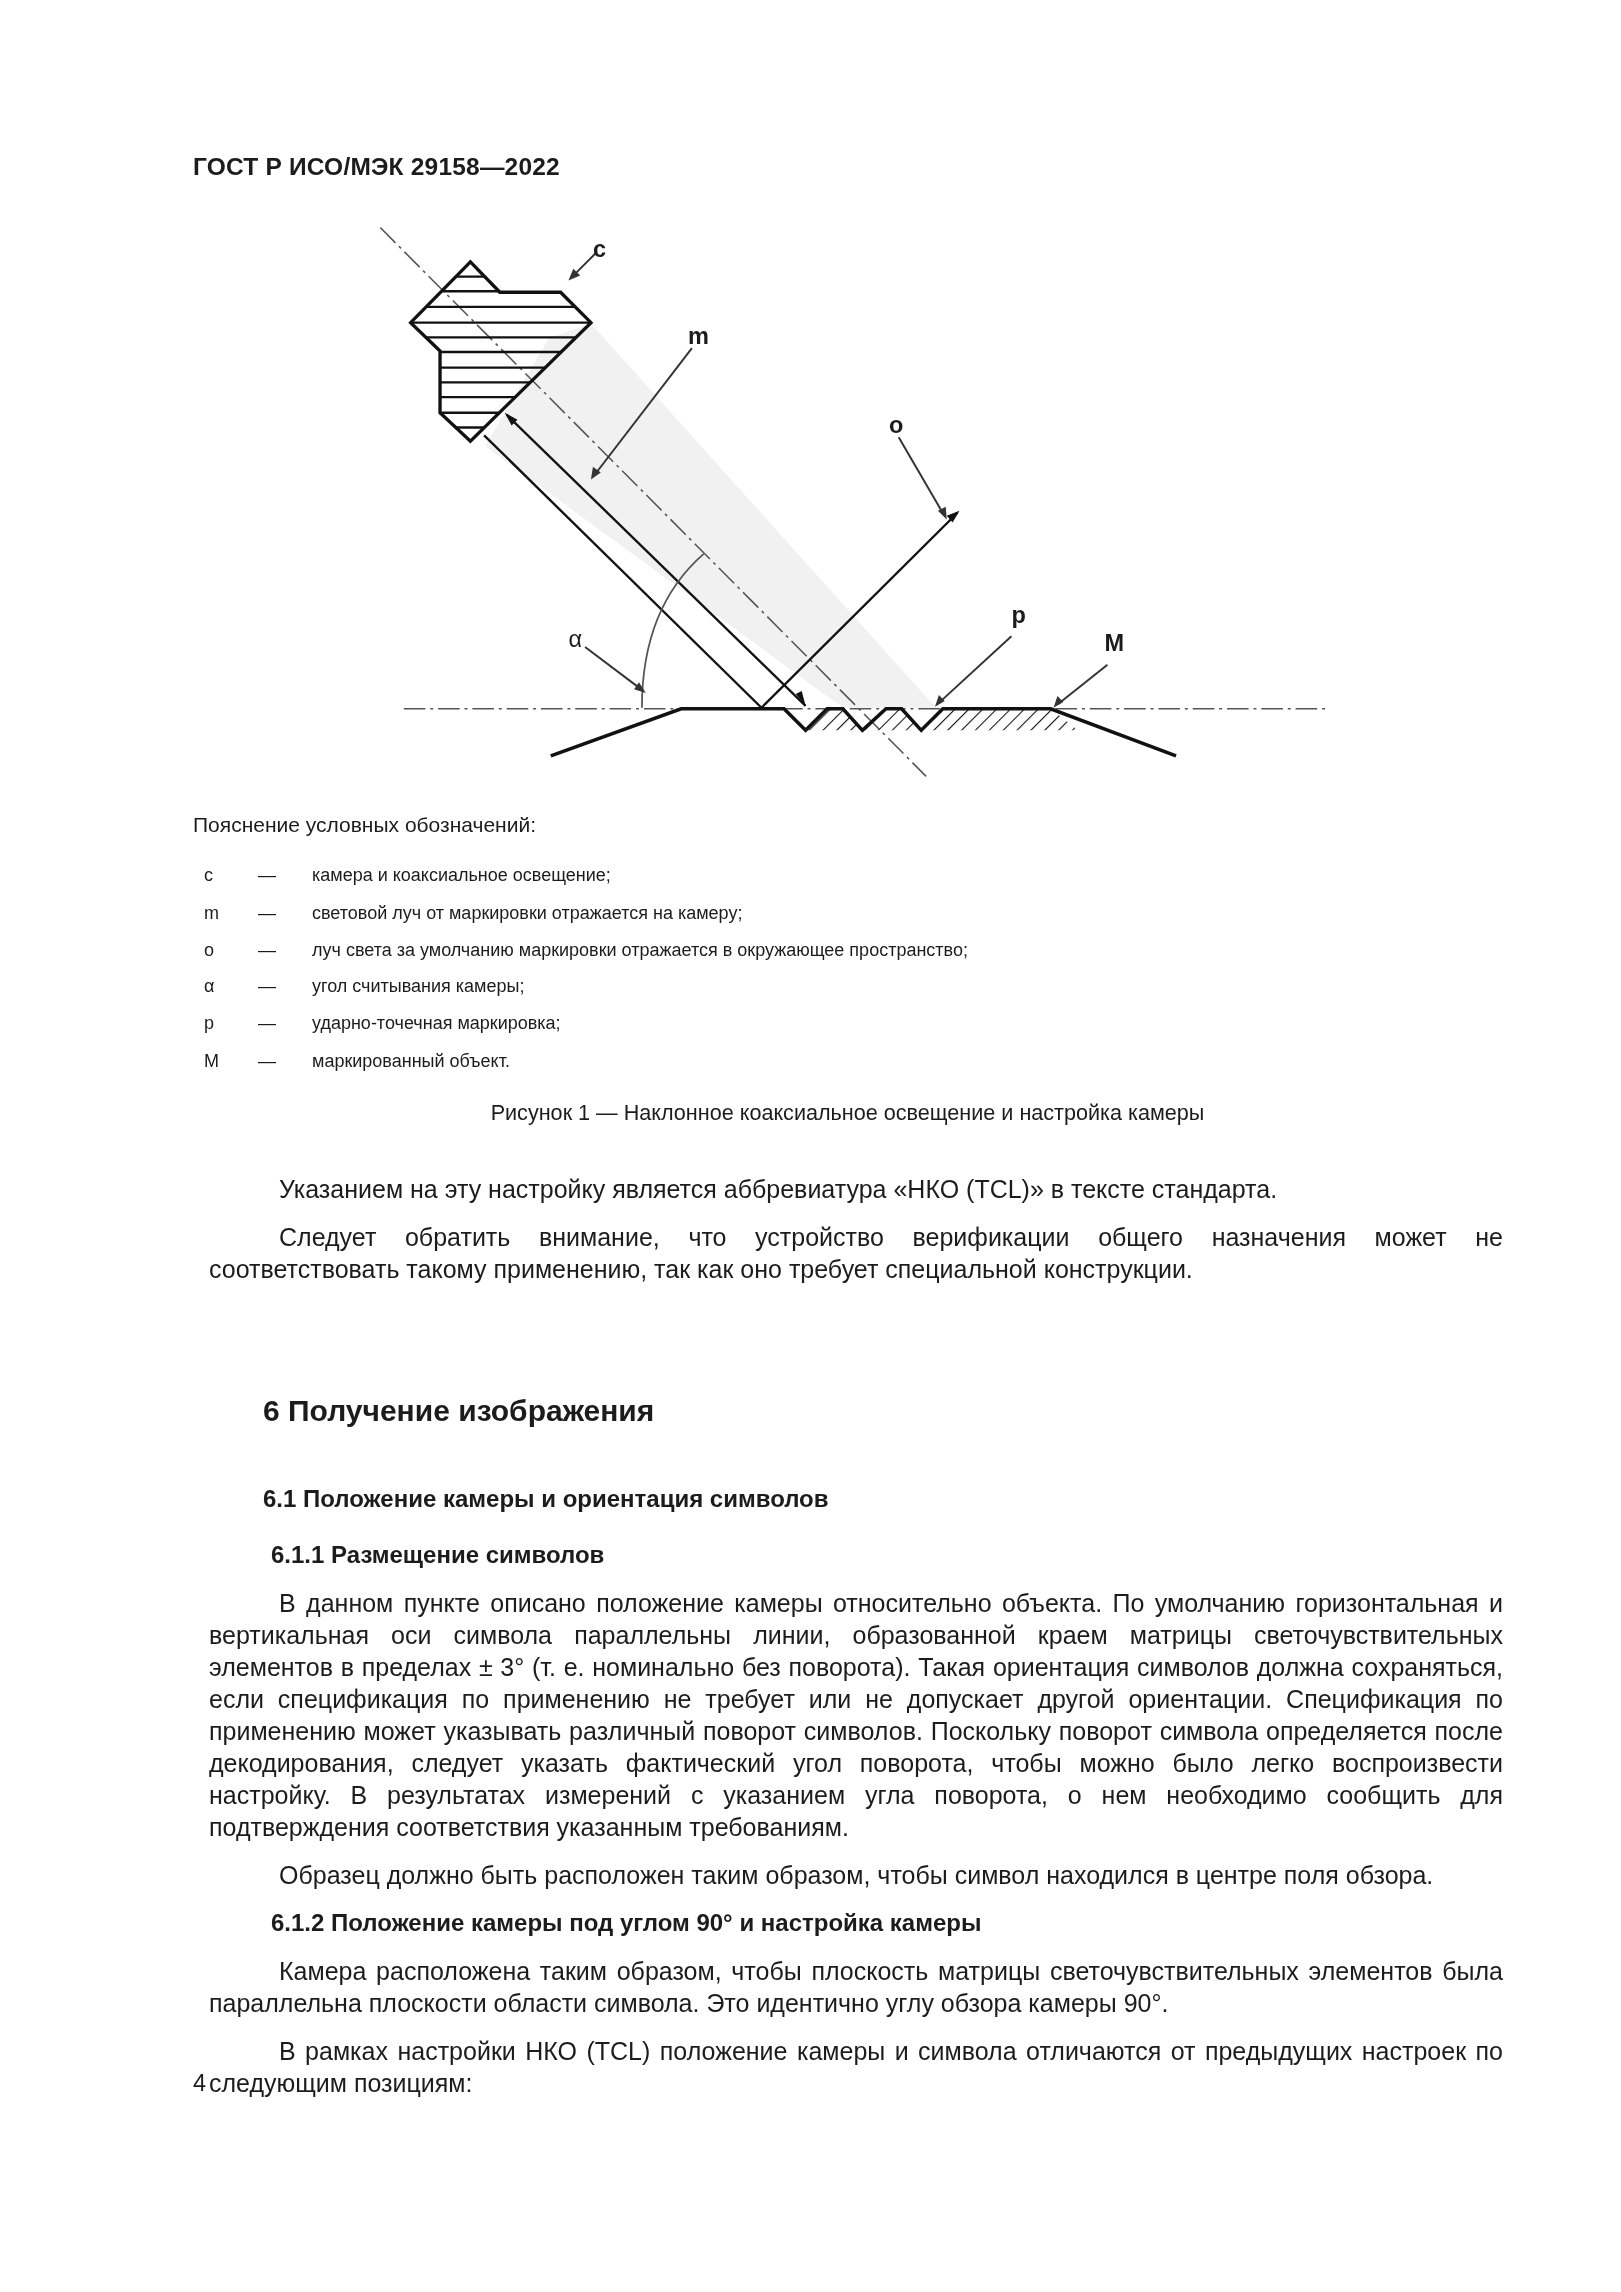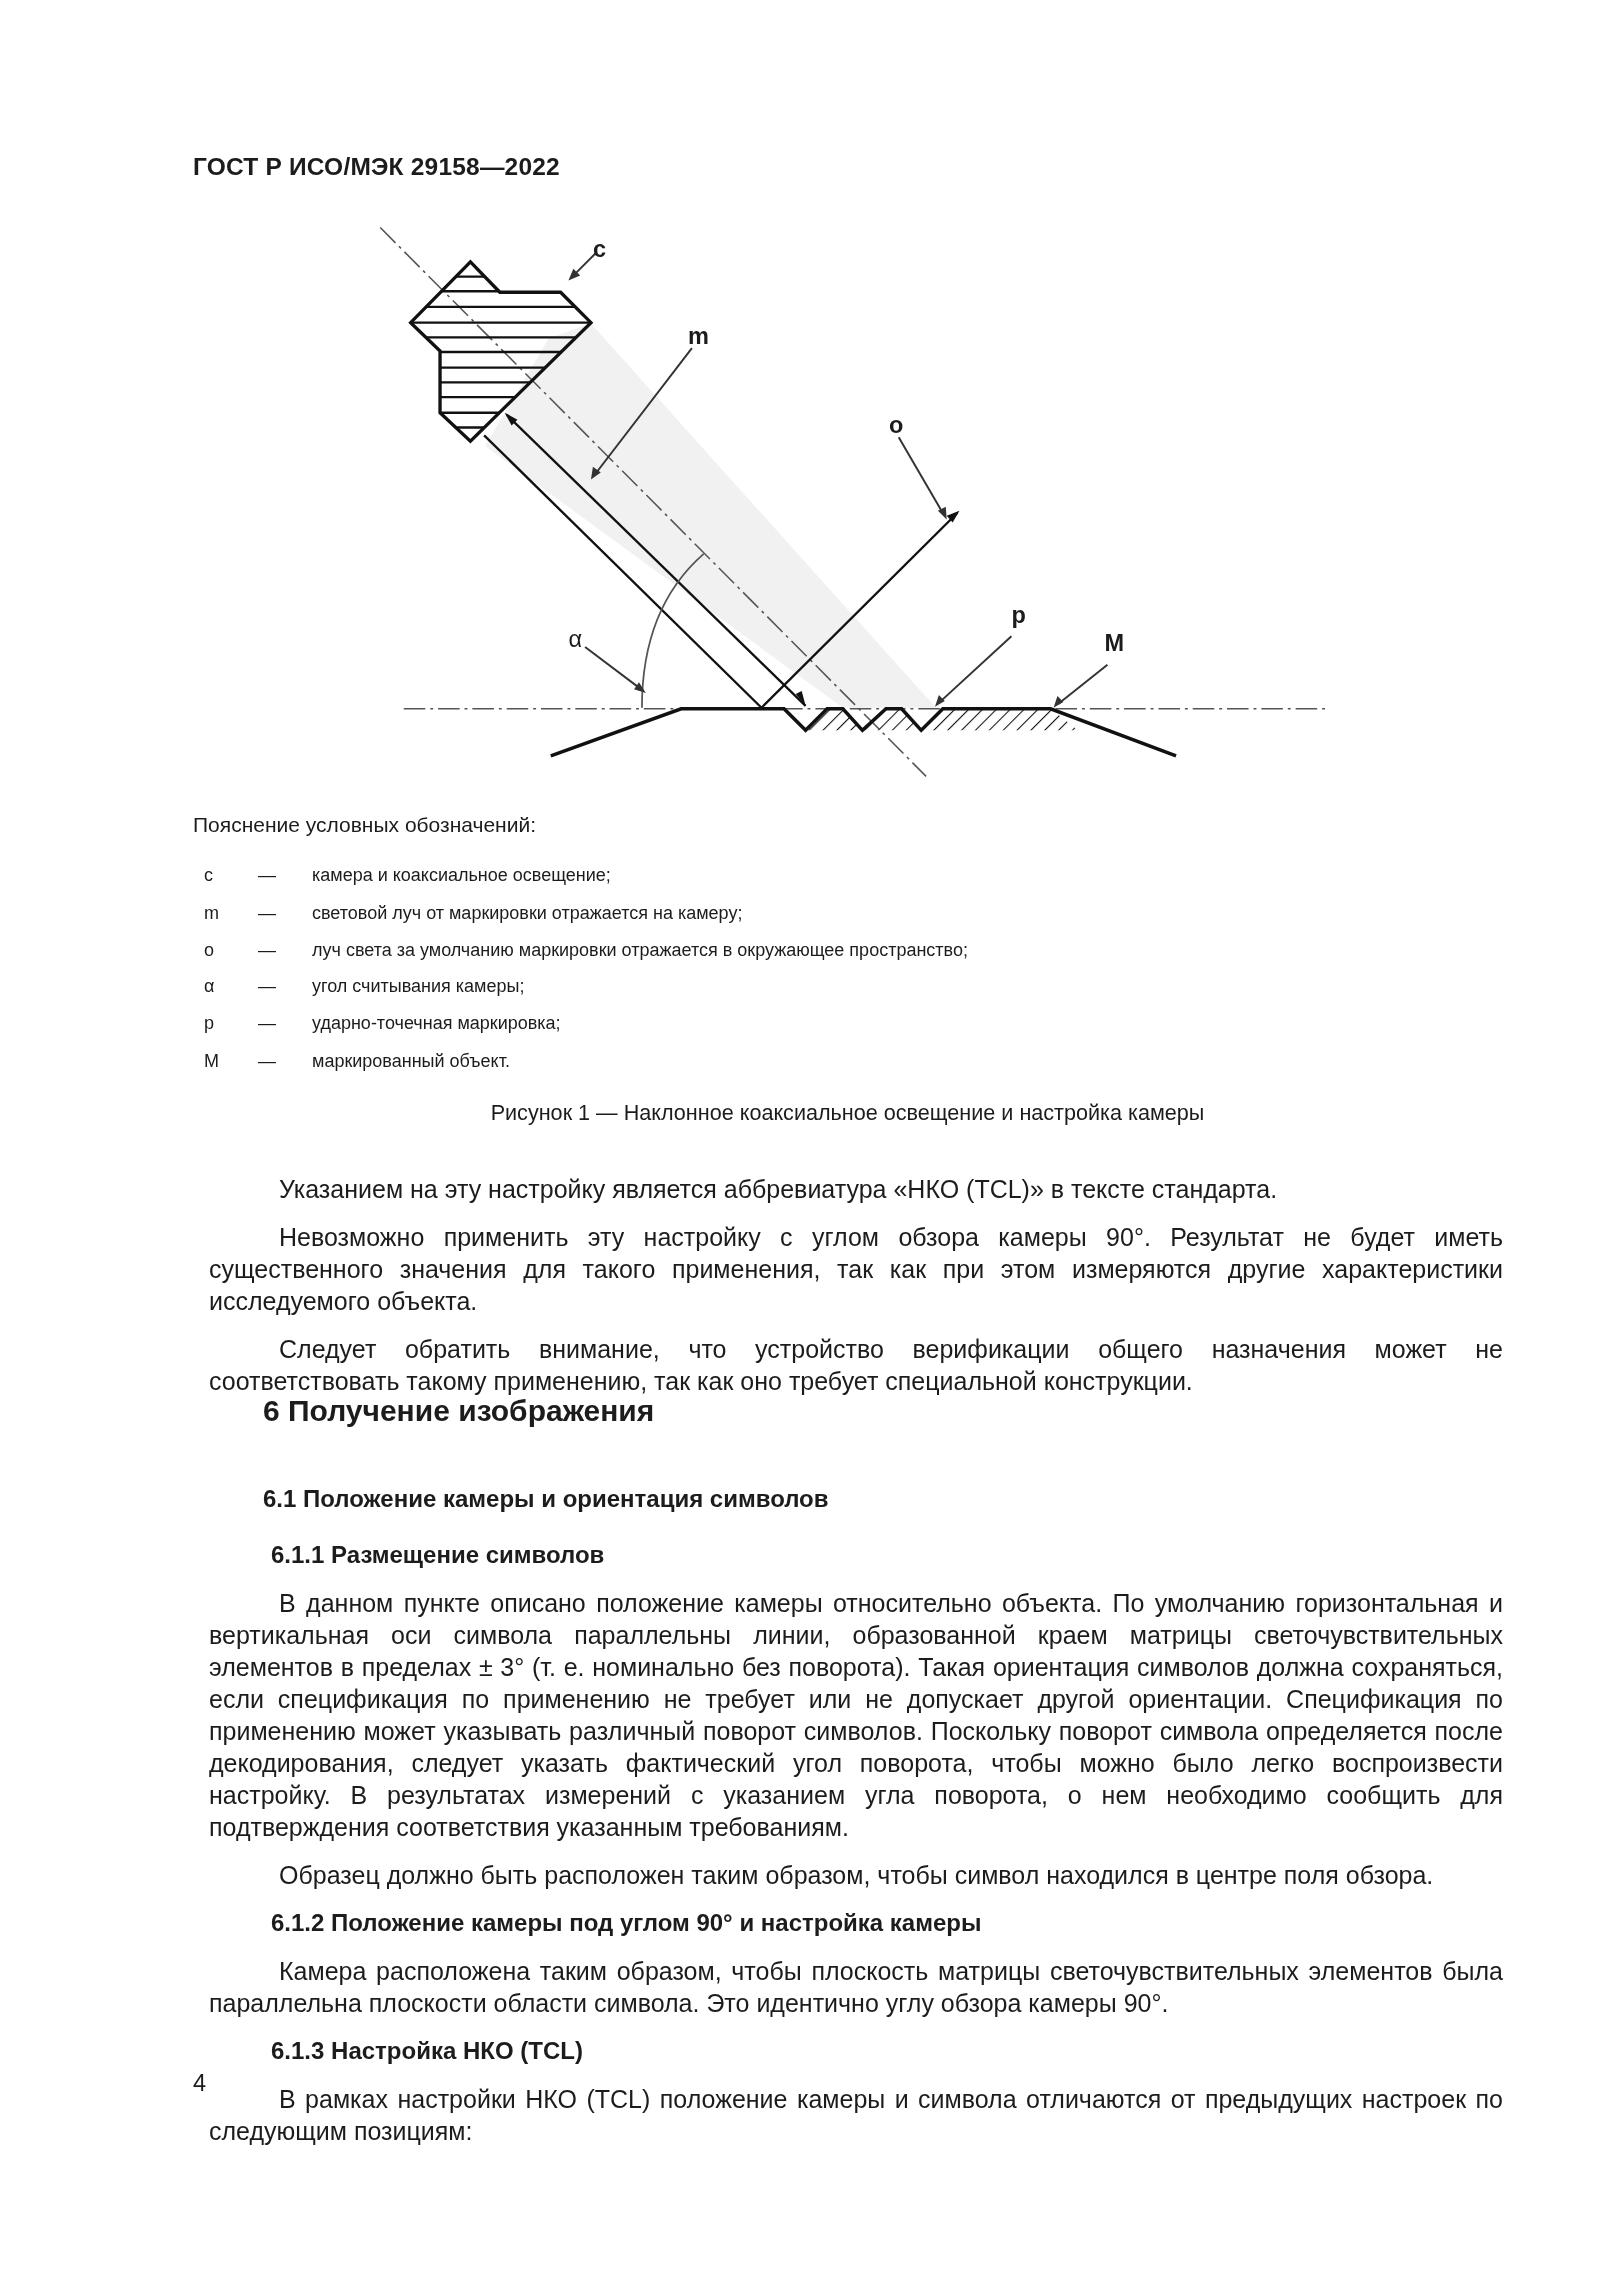--- a/index.html
+++ b/index.html
@@ -127,31 +127,29 @@
     <span class="sym">M</span>
     <span class="dash">—</span>
     <span class="txt">маркированный объект.</span>
   </div>
 </div>
 
 <div class="abs caption"><span>Рисунок 1 — Наклонное коаксиальное освещение и настройка камеры</span></div>
 
 <div class="body-block" style="top:1157px">
   <p>Указанием на эту настройку является аббревиатура «НКО (TCL)» в тексте стандарта.</p>
-  <p>Невозможно применить эту настройку с углом обзора камеры 90°. Результат не будет иметь существенного значения для такого применения, так как при этом измеряются другие характеристики исследуемого объекта.</p>
   <p>Следует обратить внимание, что устройство верификации общего назначения может не соответствовать такому применению, так как оно требует специальной конструкции.</p>
 </div>
 
 <div class="h1" style="top:1394px">6  Получение изображения</div>
 <div class="h2" style="top:1485px">6.1 Положение камеры и ориентация символов</div>
 
 <div class="body-block" style="top:1531px">
   <div class="h3">6.1.1 Размещение символов</div>
   <p>В данном пункте описано положение камеры относительно объекта. По умолчанию горизонтальная и вертикальная оси символа параллельны линии, образованной краем матрицы светочувствительных элементов в пределах ± 3° (т. е. номинально без поворота). Такая ориентация символов должна сохраняться, если спецификация по применению не требует или не допускает другой ориентации. Спецификация по применению может указывать различный поворот символов. Поскольку поворот символа определяется после декодирования, следует указать фактический угол поворота, чтобы можно было легко воспроизвести настройку. В результатах измерений с указанием угла поворота, о нем необходимо сообщить для подтверждения соответствия указанным требованиям.</p>
   <p>Образец должно быть расположен таким образом, чтобы символ находился в центре поля обзора.</p>
   <div class="h3">6.1.2 Положение камеры под углом 90° и настройка камеры</div>
   <p>Камера расположена таким образом, чтобы плоскость матрицы светочувствительных элементов была параллельна плоскости области символа. Это идентично углу обзора камеры 90°.</p>
-  <div class="h3">6.1.3 Настройка НКО (TCL)</div>
   <p>В рамках настройки НКО (TCL) положение камеры и символа отличаются от предыдущих настроек по следующим позициям:</p>
 </div>
 
 <div class="abs page-num">4</div>
 
 
 </body></html>

